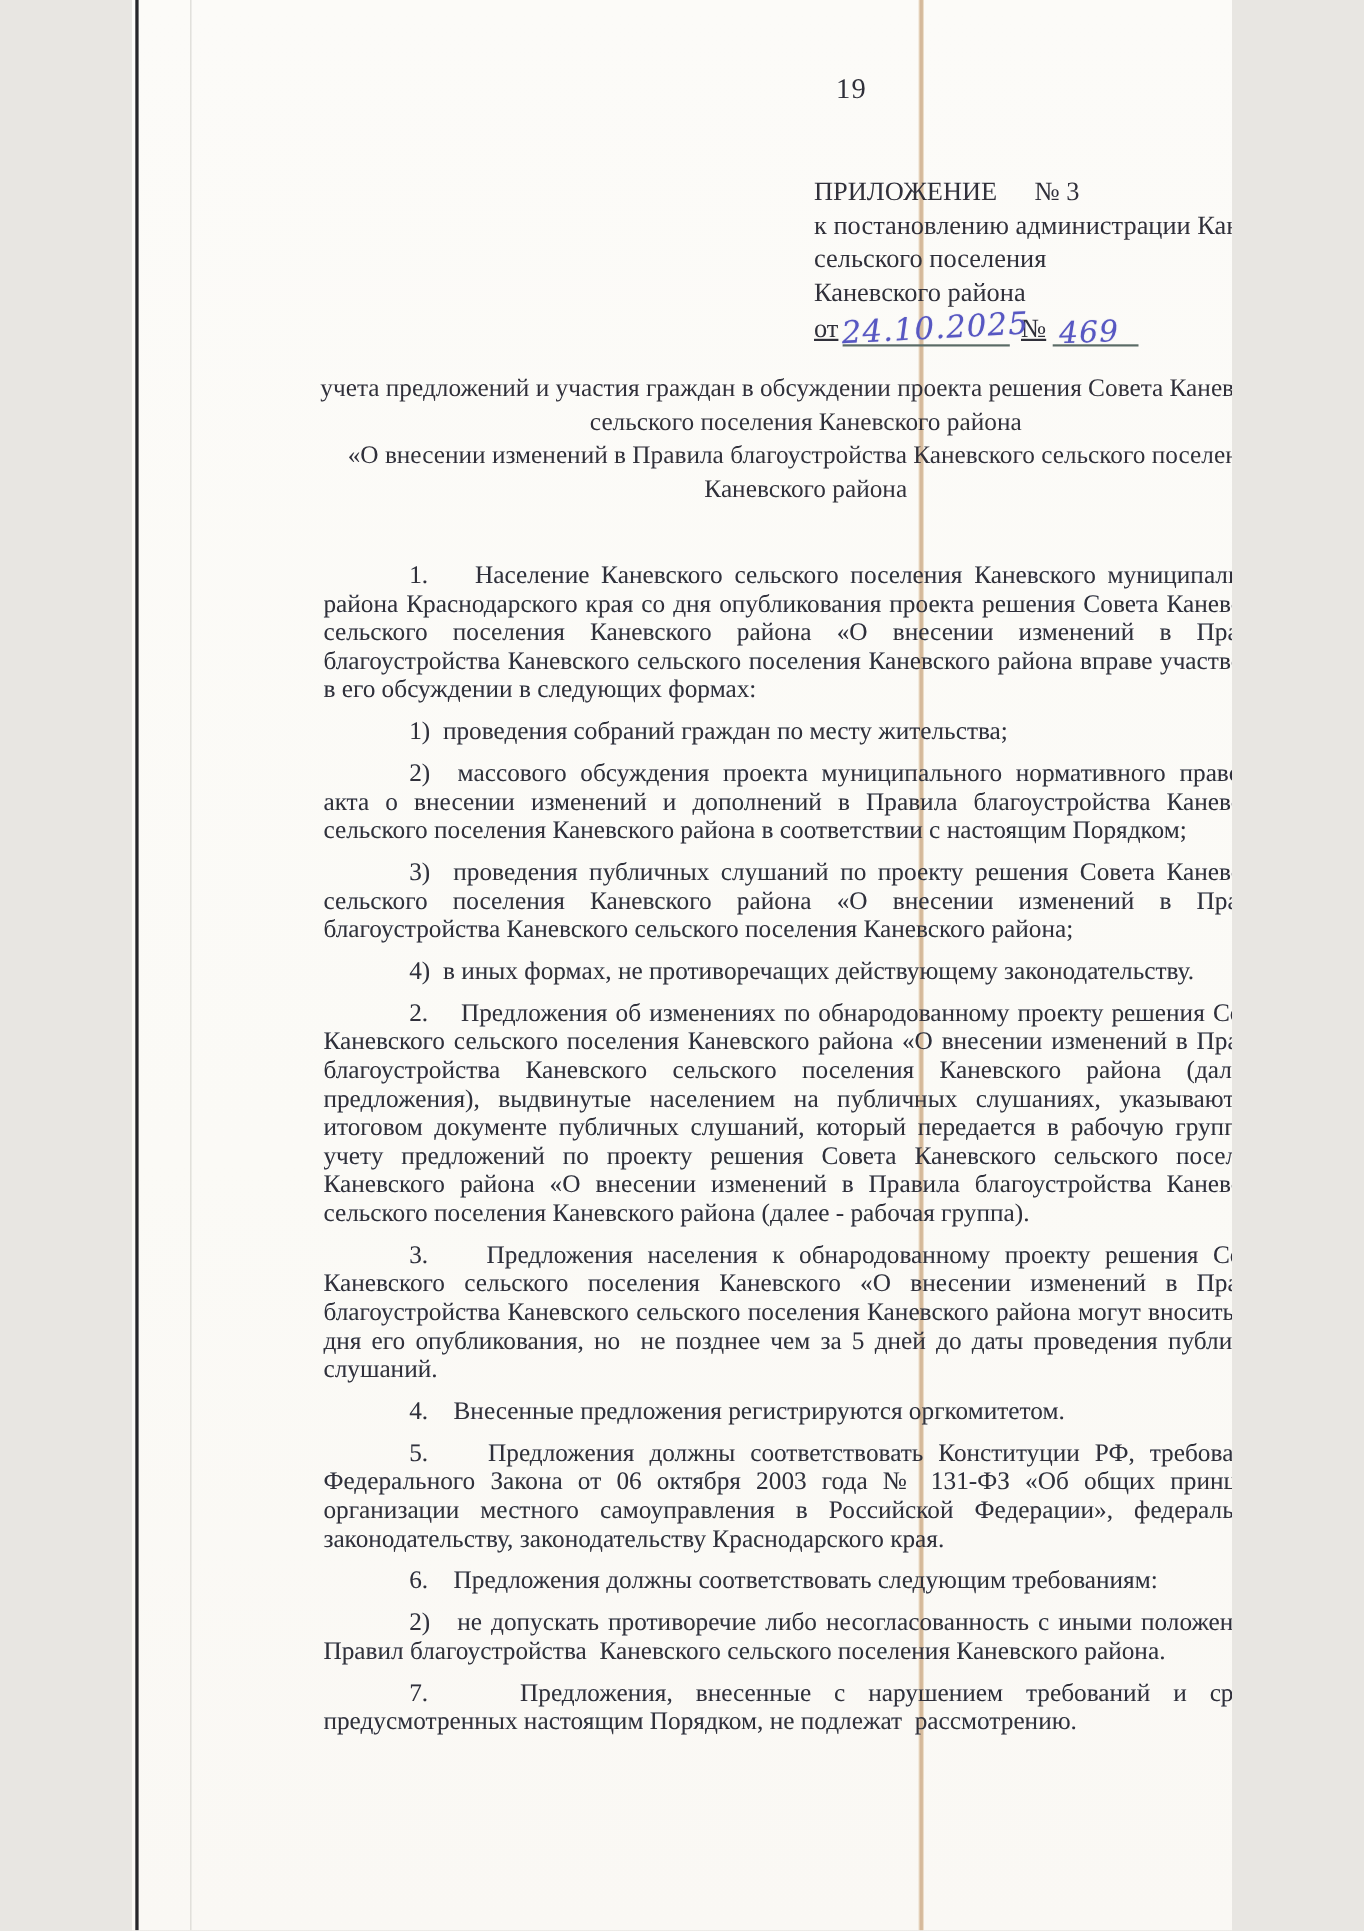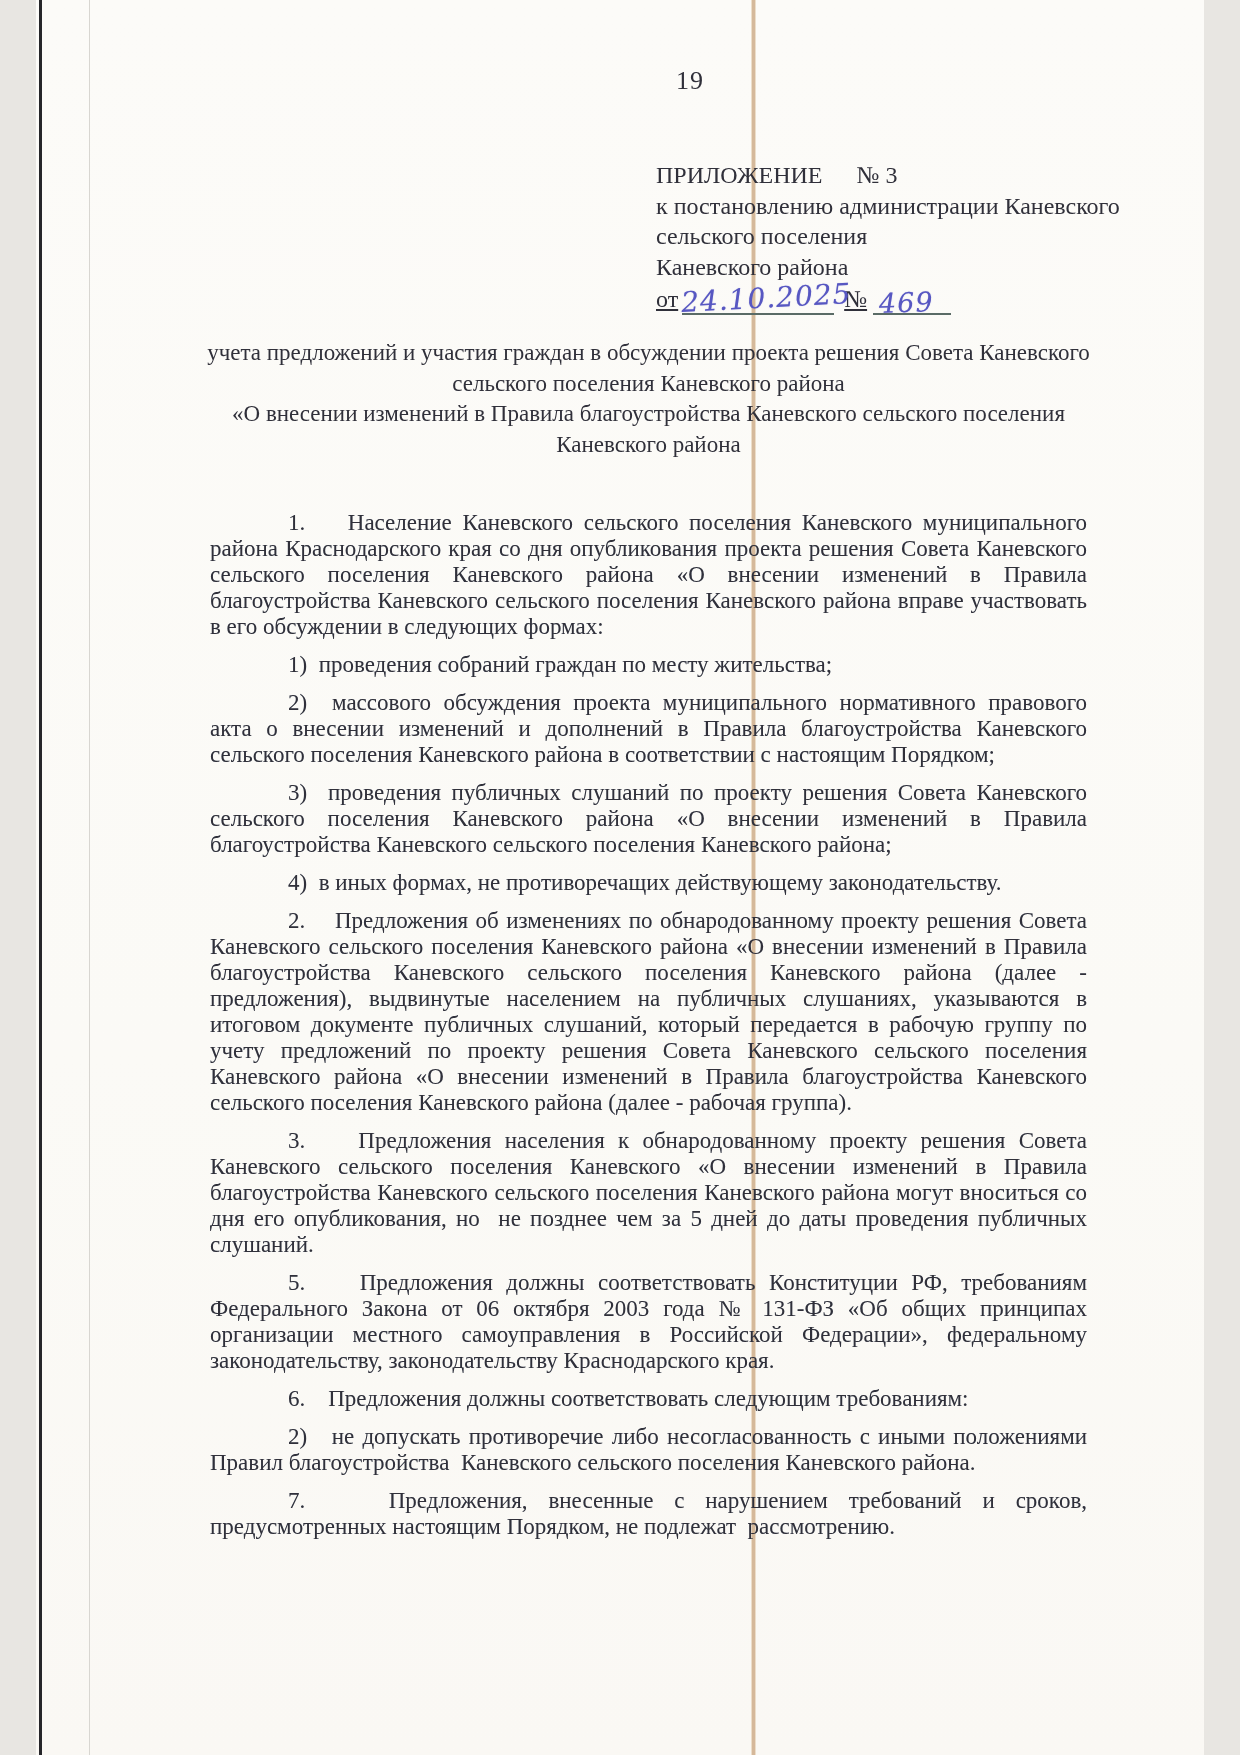--- a/index.html
+++ b/index.html
@@ -1,18 +1,18 @@
 <!DOCTYPE html>
 <html lang="ru"><head>
 <meta charset="utf-8">
 <style>
   html,body{margin:0;padding:0;background:#e8e6e2;}
   .page{
     position:relative;
-    width:1168px;height:1755px;
+    width:1000px;height:1755px;
     margin:0 auto;
     background:linear-gradient(180deg,#fcfbf8 0%,#fbfaf6 60%,#faf8f4 100%);
     overflow:hidden;
     font-family:"Liberation Serif","DejaVu Serif",serif;
     color:#30303a;
   }
   
   .edge-dark{position:absolute;left:3px;top:0;width:3px;height:100%;background:#26262a;}
   .edge-light{position:absolute;left:53px;top:0;width:1px;height:100%;background:#d8d6d1;}
   .fold-line{
@@ -96,20 +96,21 @@
     <p class="doc-subtitle">«О внесении изменений в Правила благоустройства Каневского сельского поселения Каневского района</p>
 
     <div class="body-text">
       <p>1.&nbsp;&nbsp;&nbsp;&nbsp;Население Каневского сельского поселения Каневского муниципального района Краснодарского края со дня опубликования проекта решения Совета Каневского сельского поселения Каневского района «О внесении изменений в Правила благоустройства Каневского сельского поселения Каневского района вправе участвовать в его обсуждении в следующих формах:</p>
       <p>1)&nbsp; проведения собраний граждан по месту жительства;</p>
       <p>2)&nbsp; массового обсуждения проекта муниципального нормативного правового акта о внесении изменений и дополнений в Правила благоустройства Каневского сельского поселения Каневского района в соответствии с настоящим Порядком;</p>
       <p>3)&nbsp; проведения публичных слушаний по проекту решения Совета Каневского сельского поселения Каневского района «О внесении изменений в Правила благоустройства Каневского сельского поселения Каневского района;</p>
       <p>4)&nbsp; в иных формах, не противоречащих действующему законодательству.</p>
       <p>2.&nbsp;&nbsp;&nbsp;&nbsp;Предложения об изменениях по обнародованному проекту решения Совета Каневского сельского поселения Каневского района «О внесении изменений в Правила благоустройства Каневского сельского поселения Каневского района (далее - предложения), выдвинутые населением на публичных слушаниях, указываются в итоговом документе публичных слушаний, который передается в рабочую группу по учету предложений по проекту решения Совета Каневского сельского поселения Каневского района «О внесении изменений в Правила благоустройства Каневского сельского поселения Каневского района (далее - рабочая группа).</p>
       <p>3.&nbsp;&nbsp;&nbsp;&nbsp;Предложения населения к обнародованному проекту решения Совета Каневского сельского поселения Каневского «О внесении изменений в Правила благоустройства Каневского сельского поселения Каневского района могут вноситься со дня его опубликования, но&nbsp; не позднее чем за 5 дней до даты проведения публичных слушаний.</p>
+      <p>4.&nbsp;&nbsp;&nbsp;&nbsp;Внесенные предложения регистрируются оргкомитетом.</p>
       <p>5.&nbsp;&nbsp;&nbsp;&nbsp;Предложения должны соответствовать Конституции РФ, требованиям Федерального Закона от 06 октября 2003 года № 131-ФЗ «Об общих принципах организации местного самоуправления в Российской Федерации», федеральному законодательству, законодательству Краснодарского края.</p>
       <p>6.&nbsp;&nbsp;&nbsp;&nbsp;Предложения должны соответствовать следующим требованиям:</p>
       <p>2)&nbsp;&nbsp;&nbsp;не допускать противоречие либо несогласованность с иными положениями Правил благоустройства&nbsp; Каневского сельского поселения Каневского района.</p>
       <p>7.&nbsp;&nbsp;&nbsp;&nbsp;Предложения, внесенные с нарушением требований и сроков, предусмотренных настоящим Порядком, не подлежат&nbsp; рассмотрению.</p>
     </div>
   </div>
 
 </div>
 
 </body></html>

